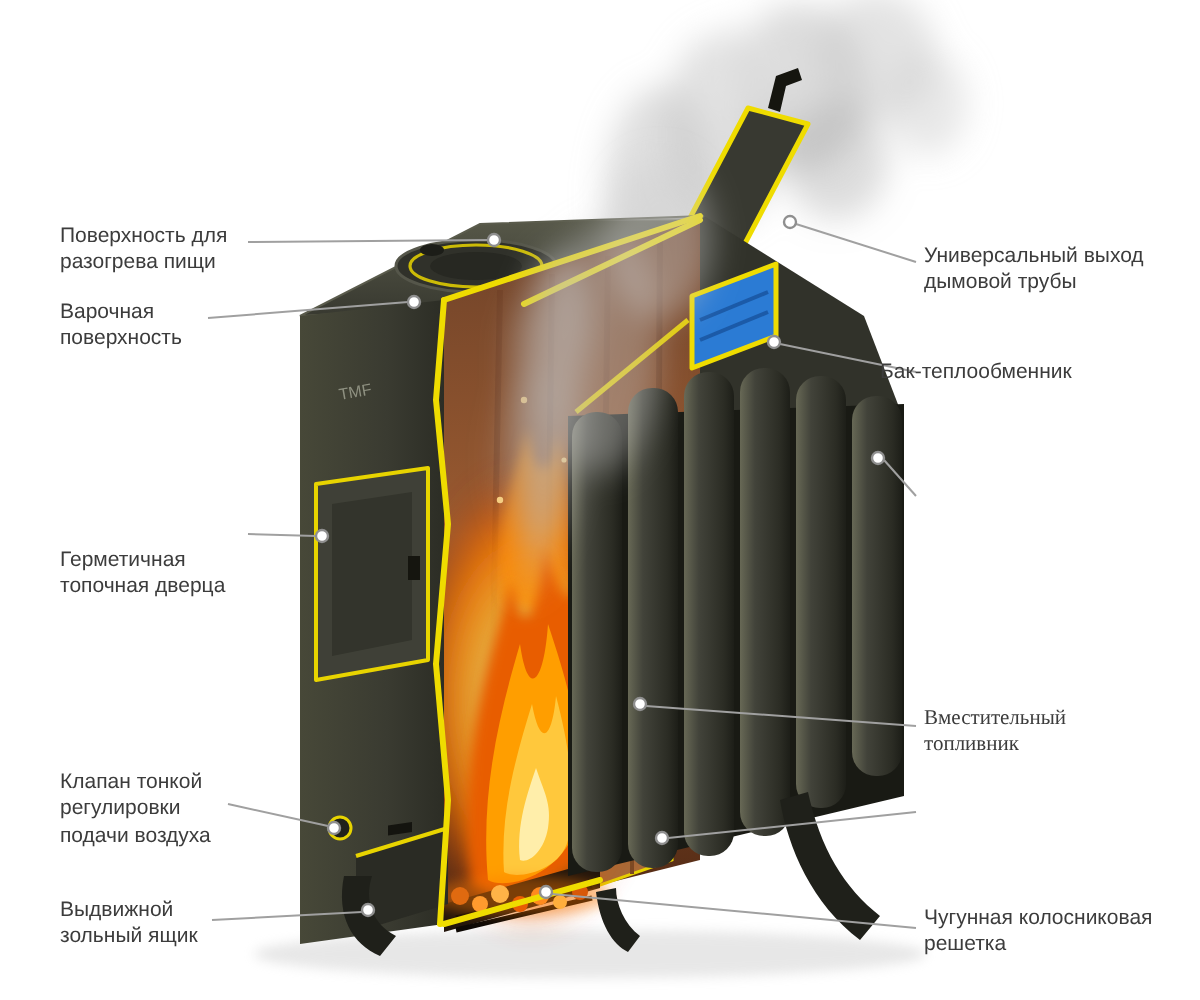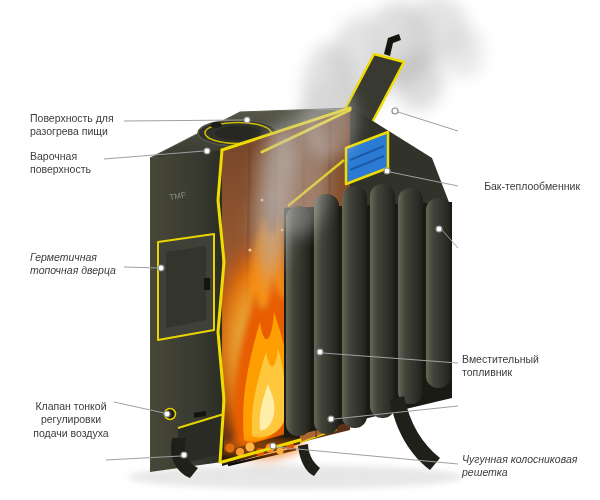--- a/index.html
+++ b/index.html
@@ -200,20 +200,22 @@
       <circle cx="387" cy="171" r="3"></circle>
       <circle cx="439" cy="229" r="3"></circle>
       <circle cx="320" cy="352" r="3"></circle>
       <circle cx="331" cy="419" r="3"></circle>
       <circle cx="273" cy="446" r="3"></circle>
     </g>
   </svg>
 
   <div class="label" style="left:30px;top:150px;width:70px;">Варочная поверхность</div>
   <div class="label" style="left:30px;top:112px;width:92px;">Поверхность для разогрева пищи</div>
-  <div class="label" style="left:30px;top:251px;width:92px;font-style:italic;">Герметичная топочная дверца</div>
-  <div class="label" style="left:30px;top:400px;width:82px;text-align:center;">Клапан тонкой регулировки подачи воздуха</div>
-
-  <div class="label" style="left:456px;top:180px;width:124px;text-align:right;">Бак-теплообменник</div>
-  <div class="label" style="left:462px;top:353px;width:84px;">Вместительный топливник</div>
-  <div class="label" style="left:462px;top:453px;width:120px;font-style:italic;">Чугунная колосниковая решетка</div>
+  <div class="label" style="left:30px;top:274px;width:92px;">Герметичная топочная дверца</div>
+  <div class="label" style="left:30px;top:385px;width:82px;">Клапан тонкой регулировки подачи воздуха</div>
+  <div class="label" style="left:30px;top:449px;width:72px;">Выдвижной зольный ящик</div>
+
+  <div class="label" style="left:462px;top:122px;width:112px;">Универсальный выход дымовой трубы</div>
+  <div class="label" style="left:440px;top:180px;width:124px;">Бак-теплообменник</div>
+  <div class="label" style="left:462px;top:353px;width:84px;font-family:Liberation Serif, serif;">Вместительный топливник</div>
+  <div class="label" style="left:462px;top:453px;width:120px;">Чугунная колосниковая решетка</div>
 
 </div>
 
 </body></html>

